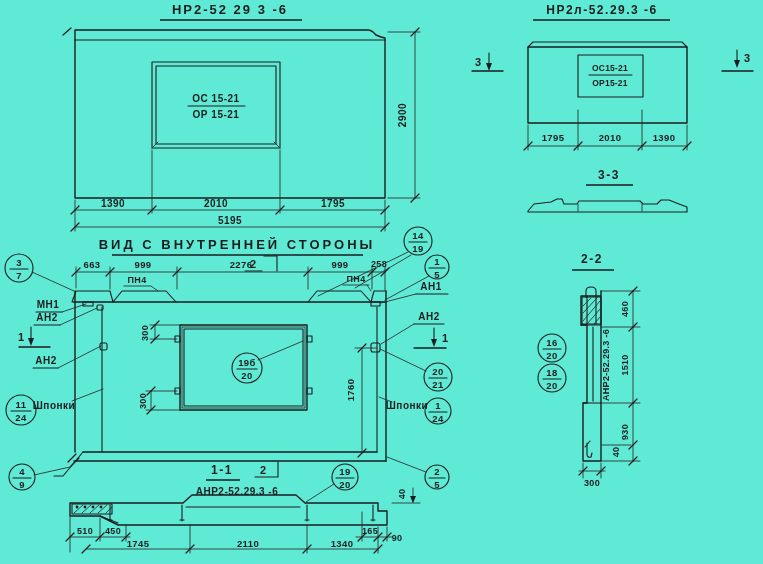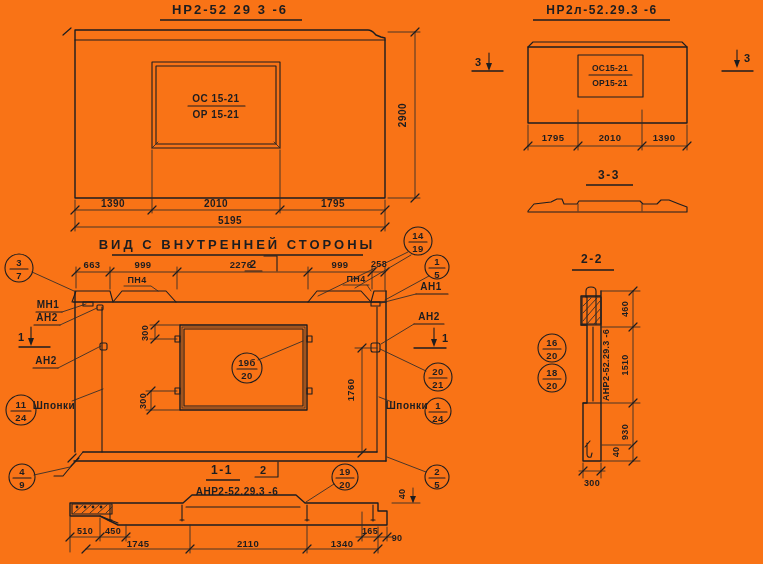--- a/index.html
+++ b/index.html
@@ -1,16 +1,16 @@
 <!DOCTYPE html>
 <html><head>
 <meta charset="utf-8">
 <style>
   html,body{margin:0;padding:0;background:#e9e9e4;}
-  .sheet{width:763px;height:564px;background:#f97316;position:relative;overflow:hidden;}
+  .sheet{width:763px;height:564px;background:#5eead4;position:relative;overflow:hidden;}
   svg{display:block;}
   svg text{font-family:"Liberation Sans","DejaVu Sans",sans-serif;font-weight:bold;fill:#1d1d20;}
   .ctr{text-anchor:middle;}
   .t13{font-size:13px;letter-spacing:2px;}
   .t12{font-size:12px;letter-spacing:1.5px;}
   .tit{font-size:13px;letter-spacing:3px;}
   .t10{font-size:10px;letter-spacing:0.5px;}
   .t95{font-size:9.5px;letter-spacing:0.4px;}
   .t9{font-size:9px;letter-spacing:0.3px;}
   .t85{font-size:8.5px;letter-spacing:0.2px;}

